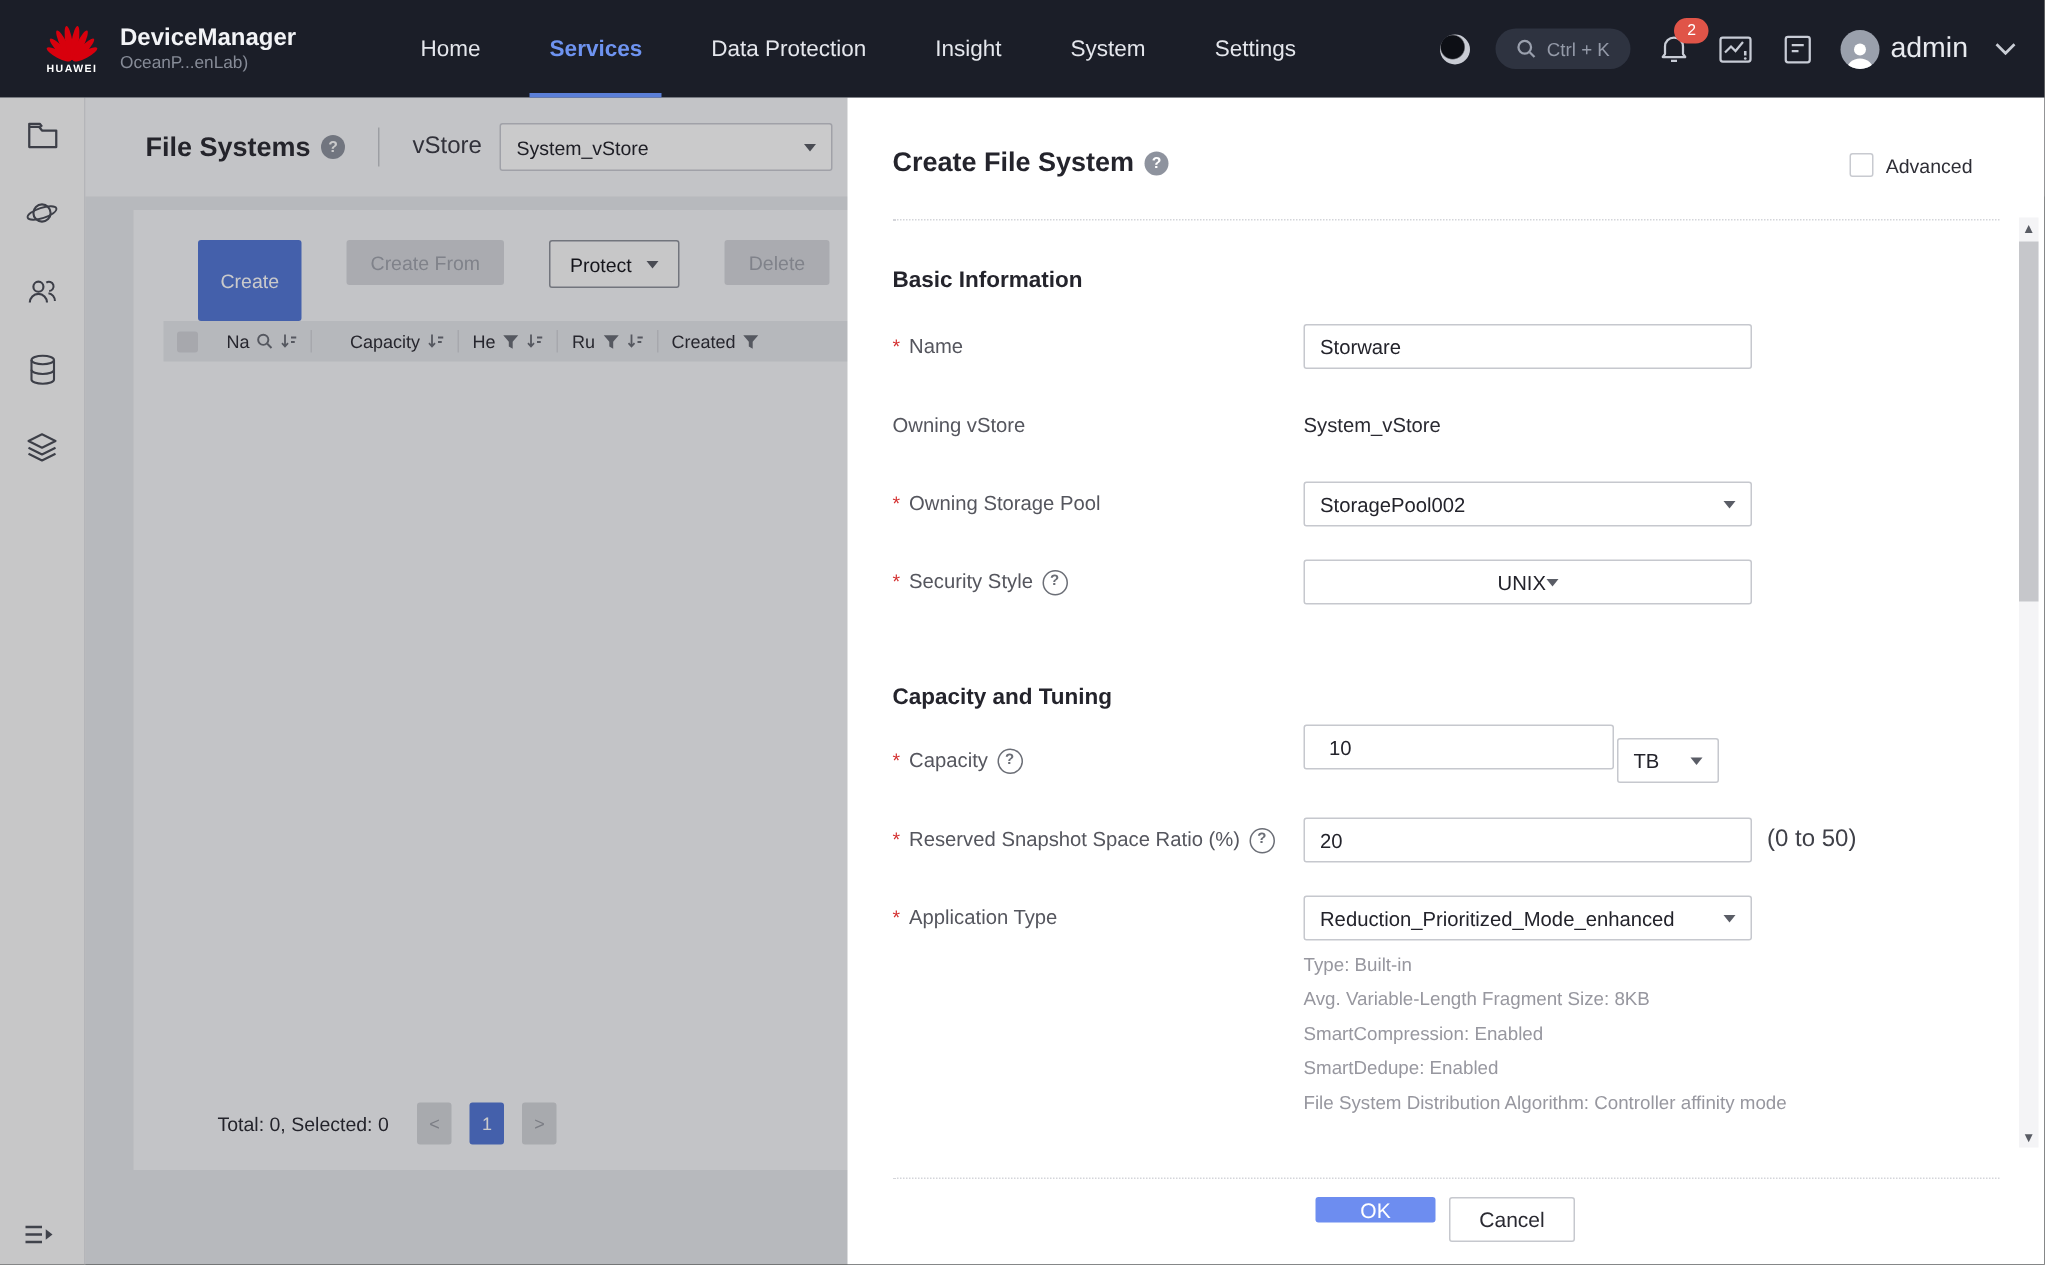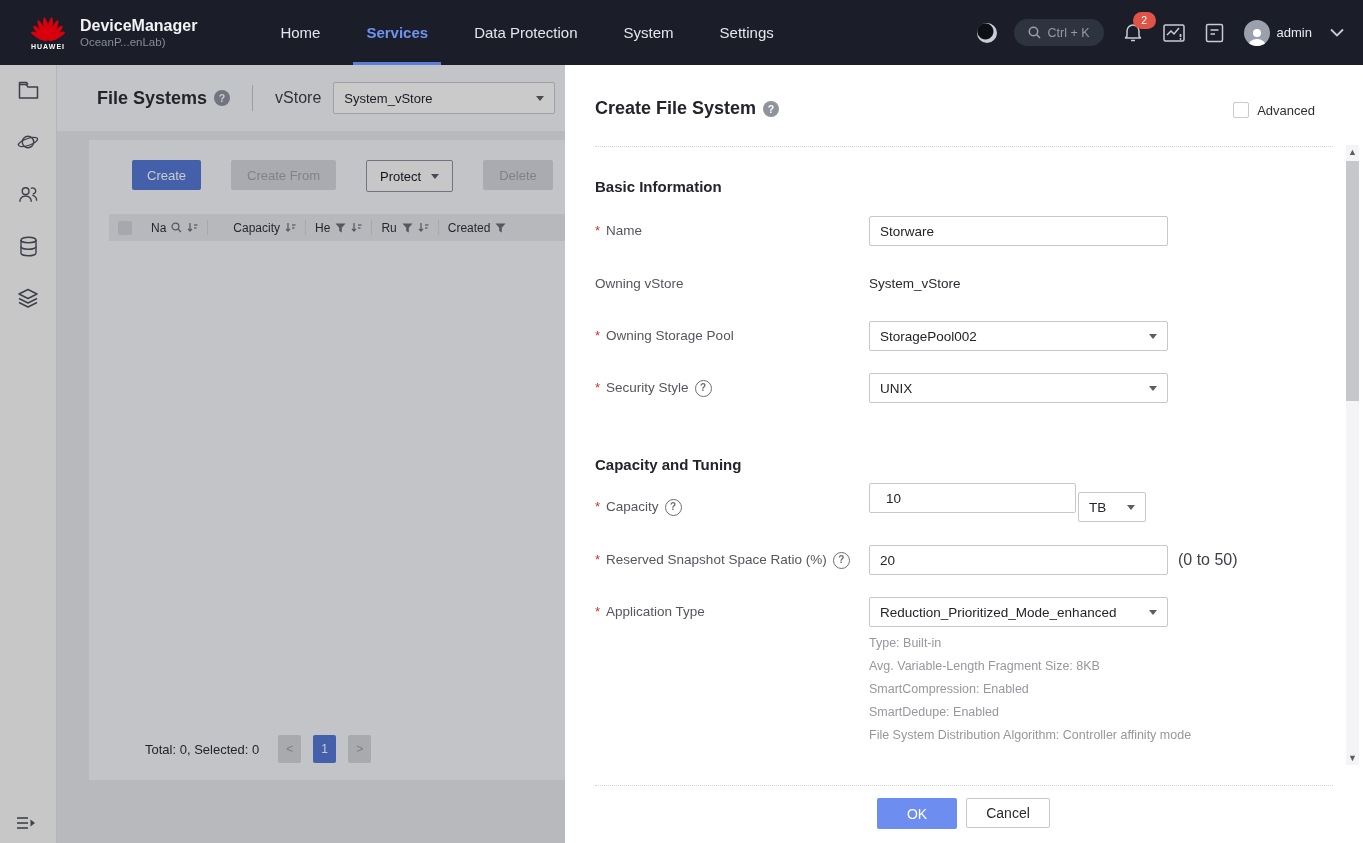--- a/index.html
+++ b/index.html
@@ -22,41 +22,41 @@
   .top-right{margin-left:auto;display:flex;align-items:center;gap:17px;margin-right:18px;}
   .eclipse{width:20px;height:20px;border-radius:50%;
            background:radial-gradient(circle at 42% 42%,#0d0f15 0 46%,#c9ccd4 52% 72%,#3a3e49 78% 100%);}
   .search-pill{display:flex;align-items:center;gap:7px;background:#2e3340;border-radius:14px;
                height:27px;padding:0 14px;color:#949aa8;font-size:12.5px;}
   .icon-btn{position:relative;display:flex;align-items:center;justify-content:center;width:24px;height:24px;}
   .badge{position:absolute;top:-9px;left:12px;min-width:17px;height:17px;border-radius:9px;background:#e05448;
          color:#fff;font-size:10.5px;display:flex;align-items:center;justify-content:center;padding:0 3px;}
   .avatar-wrap{display:flex;align-items:center;gap:7px;}
   .avatar{width:26px;height:26px;border-radius:50%;background:#9aa0ac;display:flex;align-items:flex-end;justify-content:center;overflow:hidden;}
-  .username{color:#e8eaef;font-size:13px;}
+  .username{color:#e8eaef;font-size:19px;}
   
   .page{position:absolute;top:65px;left:0;right:0;bottom:0;background:#e7e9ed;}
   .sidebar{position:absolute;top:0;left:0;width:56px;bottom:0;background:#fbfbfc;border-right:1px solid #e3e4e8;
            display:flex;flex-direction:column;align-items:center;padding-top:14px;gap:30px;}
   .side-ic{width:22px;height:22px;display:flex;align-items:center;justify-content:center;cursor:pointer;}
   .side-expand{position:absolute;bottom:8px;left:16px;width:22px;height:20px;}
   .content{position:absolute;left:57px;top:0;right:0;bottom:0;}
   .page-header{position:absolute;top:0;left:0;right:0;height:66px;background:#f7f8fa;display:flex;align-items:center;}
   .page-title{font-size:18px;font-weight:700;color:#2b2b33;margin-left:40px;}
   .help-fill{width:16px;height:16px;border-radius:50%;background:#8e939e;color:#fff;font-size:10.5px;font-weight:700;
              display:inline-flex;align-items:center;justify-content:center;margin-left:7px;}
   .vdiv{width:1px;height:26px;background:#c5c7cc;margin:0 22px;}
   .vstore-label{font-size:16px;color:#3c3c46;margin-right:12px;}
   .hdr-select{width:200px;height:30px;background:#fff;border:1px solid #c9cbd2;border-radius:2px;
               display:flex;align-items:center;font-size:13px;color:#23232b;padding:0 10px;justify-content:space-between;}
   .caret{width:0;height:0;border-left:4.5px solid transparent;border-right:4.5px solid transparent;border-top:5.5px solid #5a5d66;}
   .card{position:absolute;left:32px;top:75px;width:1020px;height:640px;background:#f7f8fa;}
   .toolbar{position:absolute;top:20px;left:43px;display:flex;gap:30px;}
   .btn{height:30px;border-radius:2px;font-size:13px;display:flex;align-items:center;justify-content:center;cursor:pointer;}
-  .btn-primary{background:#5478d6;color:#fff;padding:0 15px;}
+  .btn-primary{background:#5478d6;color:#fff;padding:12px 15px;}
   .btn-disabled{background:#d6d8dd;color:#a0a3ac;padding:0 16px;}
   .btn-outline{background:#fbfbfc;border:1px solid #8f929b;color:#17171d;padding:0 13px;gap:10px;}
   .thead{position:absolute;top:74px;left:20px;right:0;height:27px;background:#e6e8ec;display:flex;align-items:center;
          font-size:12px;color:#2e2e36;overflow:hidden;}
   .th{display:flex;align-items:center;gap:5px;padding:0 9px;border-right:1px solid #d2d4d9;height:15px;white-space:nowrap;}
   .th:last-child{border-right:none;}
   .th-cb{width:14px;height:14px;background:#d2d4d9;border-radius:2px;margin:0 10px 0 9px;}
   .pager{position:absolute;top:595px;left:56px;display:flex;align-items:center;gap:9px;font-size:13px;color:#2a2a32;}
   .pg-btn{width:23px;height:28px;display:flex;align-items:center;justify-content:center;font-size:12px;border-radius:2px;}
   .pg-dis{background:#d4d6da;color:#9a9da5;}
@@ -75,21 +75,21 @@
   .help-ring{width:15px;height:15px;border-radius:50%;border:1.2px solid #6b6e76;color:#6b6e76;font-size:10px;font-weight:700;
              display:inline-flex;align-items:center;justify-content:center;}
   .txt-input{position:absolute;left:304px;width:277px;height:28px;border:1px solid #c6c8ce;border-radius:2px;
              padding:0 10px;font-size:13.5px;color:#23232b;font-family:"Liberation Sans",sans-serif;outline:none;}
   .sel{position:absolute;left:304px;width:299px;height:30px;border:1px solid #c6c8ce;border-radius:2px;background:#fff;
        display:flex;align-items:center;justify-content:space-between;padding:0 10px;font-size:13.5px;color:#23232b;box-sizing:border-box;cursor:pointer;}
   .static-val{position:absolute;left:304px;line-height:30px;font-size:13.5px;color:#2a2a32;}
   .hint{position:absolute;left:613px;line-height:30px;font-size:16px;color:#3f4048;}
   .detail-line{position:absolute;left:304px;font-size:12.5px;color:#97979f;line-height:16px;}
   .dlg-btns{position:absolute;top:733px;left:312px;display:flex;gap:9px;}
-  .btn-ok{width:80px;height:31px;background:#6d8df0;color:#fff;font-size:14px;border:none;border-radius:2px;cursor:pointer;
+  .btn-ok{width:80px;height:17px;background:#6d8df0;color:#fff;font-size:14px;border:none;border-radius:2px;cursor:pointer;
           font-family:"Liberation Sans",sans-serif;}
   .btn-cancel{width:84px;height:30px;background:#fff;color:#2a2a32;font-size:14px;border:1px solid #c6c8ce;border-radius:2px;
           cursor:pointer;font-family:"Liberation Sans",sans-serif;}
   .scrollbar{position:absolute;right:4px;top:80px;bottom:78px;width:13px;background:#f4f4f6;}
   .sb-arrow{position:absolute;left:0;width:13px;height:14px;color:#595c64;font-size:9px;display:flex;align-items:center;justify-content:center;}
   .sb-thumb{position:absolute;top:16px;left:0;width:13px;height:240px;background:#c6c7cb;}
   svg{display:block;}
 </style>
 </head>
 <body>
@@ -116,20 +116,21 @@
       <div class="brand-text">
         <div class="brand-title">DeviceManager</div>
         <div class="brand-sub">OceanP...enLab)</div>
       </div>
     </div>
 
     <div class="nav">
       <div class="nav-item">Home</div>
       <div class="nav-item active">Services</div>
       <div class="nav-item">Data Protection</div>
+      <div class="nav-item">Insight</div>
       <div class="nav-item">System</div>
       <div class="nav-item">Settings</div>
     </div>
 
     <div class="top-right">
       <div class="eclipse"></div>
       <div class="search-pill">
         <svg width="13" height="13" viewBox="0 0 13 13">
           <circle cx="5.5" cy="5.5" r="4.2" fill="none" stroke="#9aa0ad" stroke-width="1.5"></circle>
           <line x1="8.8" y1="8.8" x2="12" y2="12" stroke="#9aa0ad" stroke-width="1.5"></line>
@@ -335,21 +336,21 @@
     <div class="sel" style="top:256px;">
       <span>StoragePool002</span>
       <span class="caret"></span>
     </div>
 
     <div class="frow-label" style="top:308px;">
       <span class="req">*</span>
       <span>Security Style</span>
       <span class="help-ring">?</span>
     </div>
-    <div class="sel" style="top:308px;">
+    <div class="sel" style="top:308px;justify-content:center;">
       <span>UNIX</span>
       <span class="caret"></span>
     </div>
 
     <div class="section-h" style="top:391px;">Capacity and Tuning</div>
 
     <div class="frow-label" style="top:427px;">
       <span class="req">*</span>
       <span>Capacity</span>
       <span class="help-ring">?</span>

